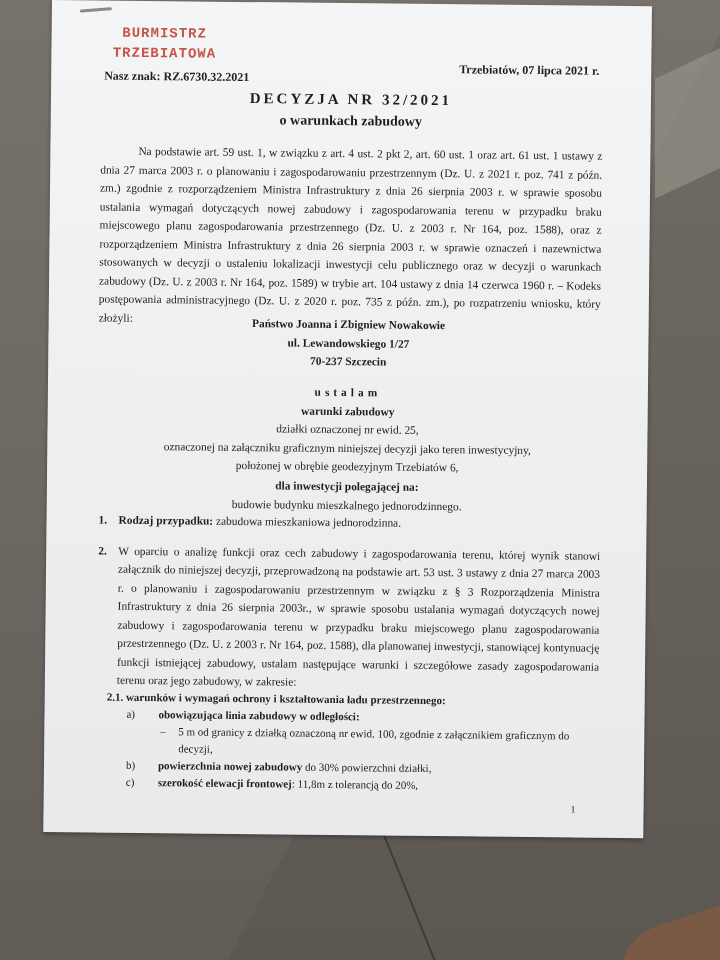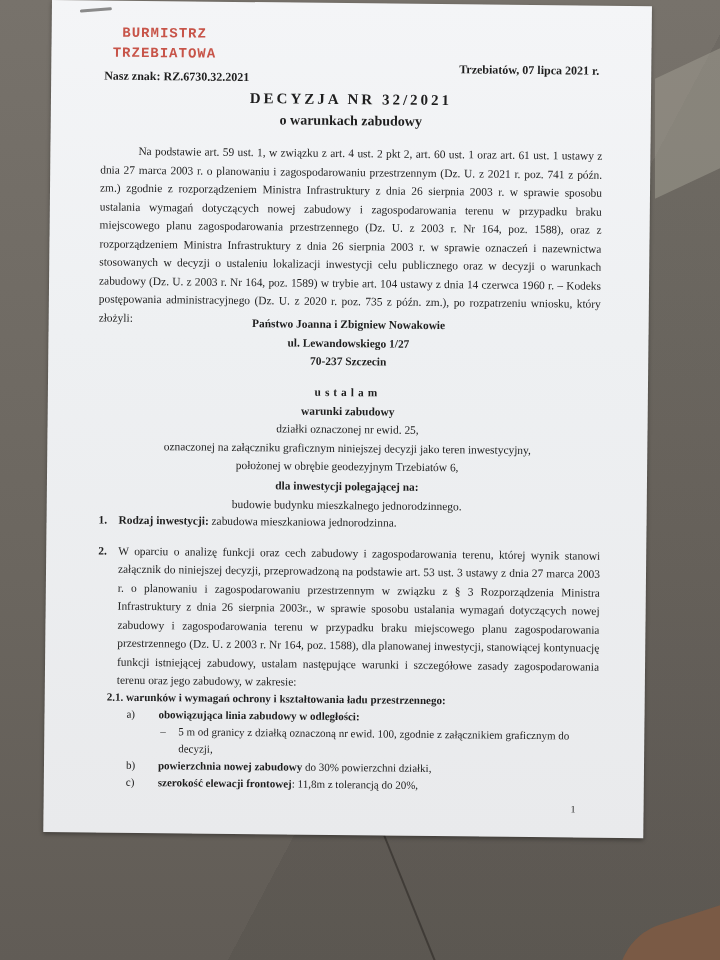--- a/index.html
+++ b/index.html
@@ -112,21 +112,21 @@
   </div>
 
   <div class="center-block investment">
     <div class="bold">dla inwestycji polegającej na:</div>
     <div>budowie budynku mieszkalnego jednorodzinnego.</div>
   </div>
 
   <div class="items">
     <div class="item">
       <span class="item-num">1.</span>
-      <span class="item-body"><b>Rodzaj inwestycji:</b><span> zabudowa mieszkaniowa jednorodzinna.</span></span>
+      <span class="item-body"><b>Rodzaj przypadku:</b><span> zabudowa mieszkaniowa jednorodzinna.</span></span>
     </div>
     <div class="item">
       <span class="item-num">2.</span>
       <span class="item-body">W oparciu o analizę funkcji oraz cech zabudowy i zagospodarowania terenu, której wynik stanowi załącznik do niniejszej decyzji, przeprowadzoną na podstawie art. 53 ust. 3 ustawy z dnia 27 marca 2003 r. o planowaniu i zagospodarowaniu przestrzennym w związku z § 3 Rozporządzenia Ministra Infrastruktury z dnia 26 sierpnia 2003r., w sprawie sposobu ustalania wymagań dotyczących nowej zabudowy i zagospodarowania terenu w przypadku braku miejscowego planu zagospodarowania przestrzennego (Dz. U. z 2003 r. Nr 164, poz. 1588), dla planowanej inwestycji, stanowiącej kontynuację funkcji istniejącej zabudowy, ustalam następujące warunki i szczegółowe zasady zagospodarowania terenu oraz jego zabudowy, w zakresie:</span>
     </div>
   </div>
 
   <div class="sub">
     <div class="sub-title">2.1. warunków i wymagań ochrony i kształtowania ładu przestrzennego:</div>
     <div class="letter-row">

